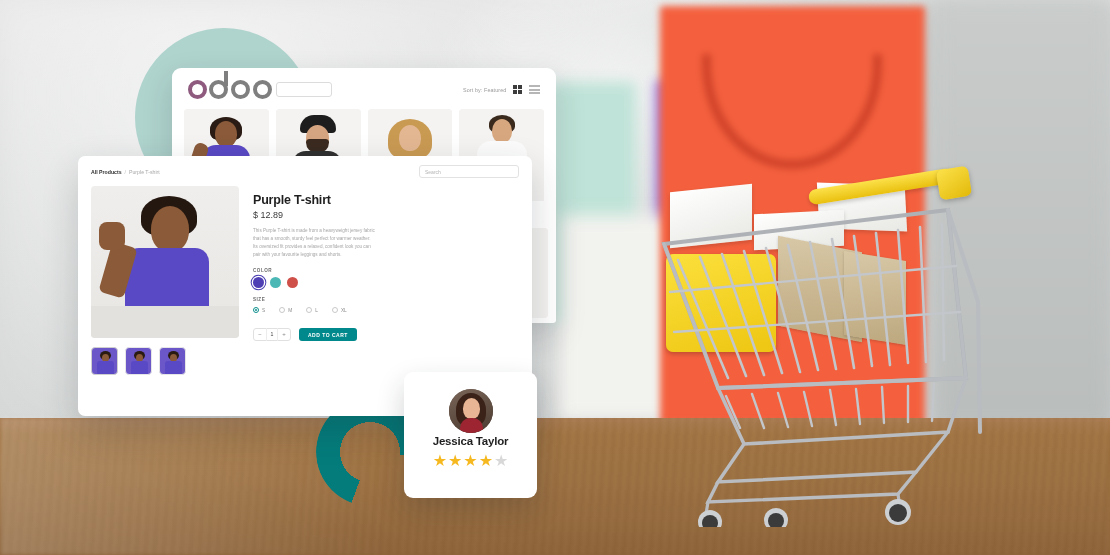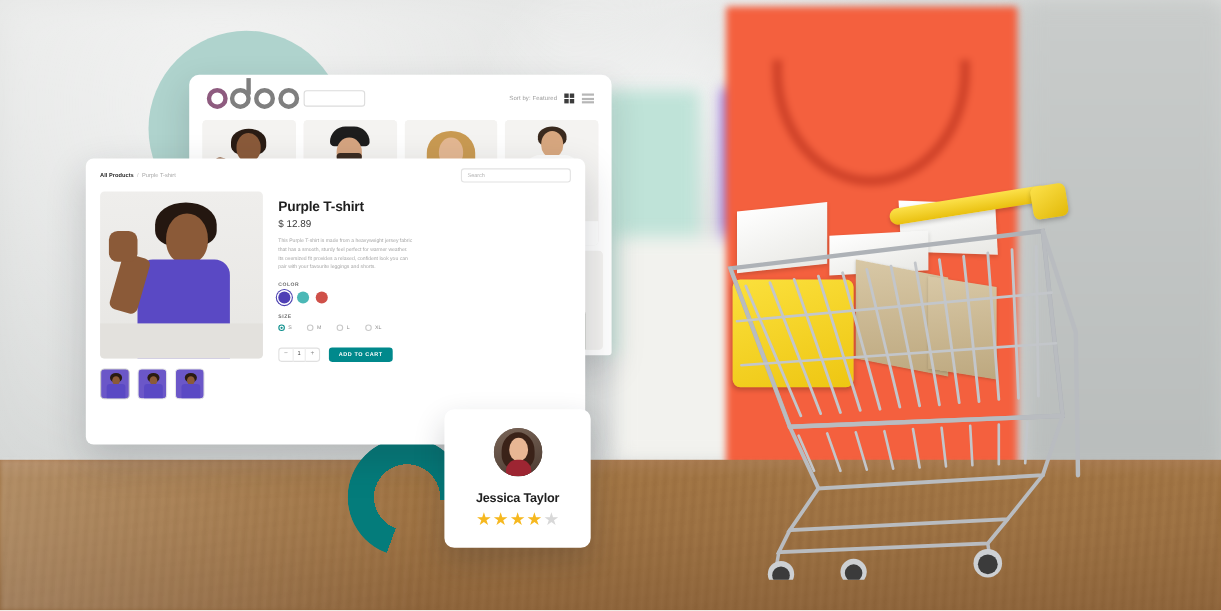--- a/index.html
+++ b/index.html
@@ -143,21 +143,21 @@
 
   
   .person{ position:absolute; inset:0; }
   .ph-head{ position:absolute; border-radius:50% 50% 45% 45%; }
   .ph-body{ position:absolute; border-radius:14px 14px 0 0; }
   .ph-hair{ position:absolute; border-radius:50% 50% 35% 35%; }
   .ph-arm{ position:absolute; border-radius:6px; }
 
   
   .card-detail{
-    position:absolute; left:78px; top:144px; width:454px; height:260px;
+    position:absolute; left:78px; top:156px; width:454px; height:260px;
     background:#fff; border-radius:7px;
     box-shadow: 0 14px 36px rgba(30,35,45,.20);
     overflow:hidden;
   }
   .crumbbar{ display:flex; align-items:center; padding:9px 13px 4px 13px; }
   .crumb-a{ font-size:5.2px; font-weight:bold; color:#2d2d2d; }
   .crumb-sep{ font-size:5.2px; color:#bdbdbd; margin:0 3px; }
   .crumb-b{ font-size:5.2px; color:#a8a8a8; }
   .detail-search{
     margin-left:auto; width:100px; height:13px; border:1px solid #e2e2e2; border-radius:3px;
@@ -208,21 +208,21 @@
   .card-review{
     position:absolute; left:404px; top:372px; width:133px; height:126px;
     background:#fff; border-radius:9px;
     box-shadow: 0 12px 28px rgba(30,35,45,.20);
     display:flex; flex-direction:column; align-items:center; padding-top:17px;
   }
   .avatar{
     width:44px; height:44px; border-radius:50%; overflow:hidden; position:relative;
     background: linear-gradient(160deg,#6a5a50,#43342c);
   }
-  .rev-name{ font-size:11.5px; font-weight:bold; color:#1f1f1f; margin-top:14px; letter-spacing:-.2px; }
+  .rev-name{ font-size:11.5px; font-weight:bold; color:#1f1f1f; margin-top:2px; letter-spacing:-.2px; }
   .stars{ display:flex; gap:1px; margin-top:6px; }
   .star{ font-size:16px; line-height:16px; color:#f6b81f; }
   .star.off{ color:#d8d8d8; }
 </style>
 </head>
 <body>
 
 <div id="stage">
 
   <div class="photo">

